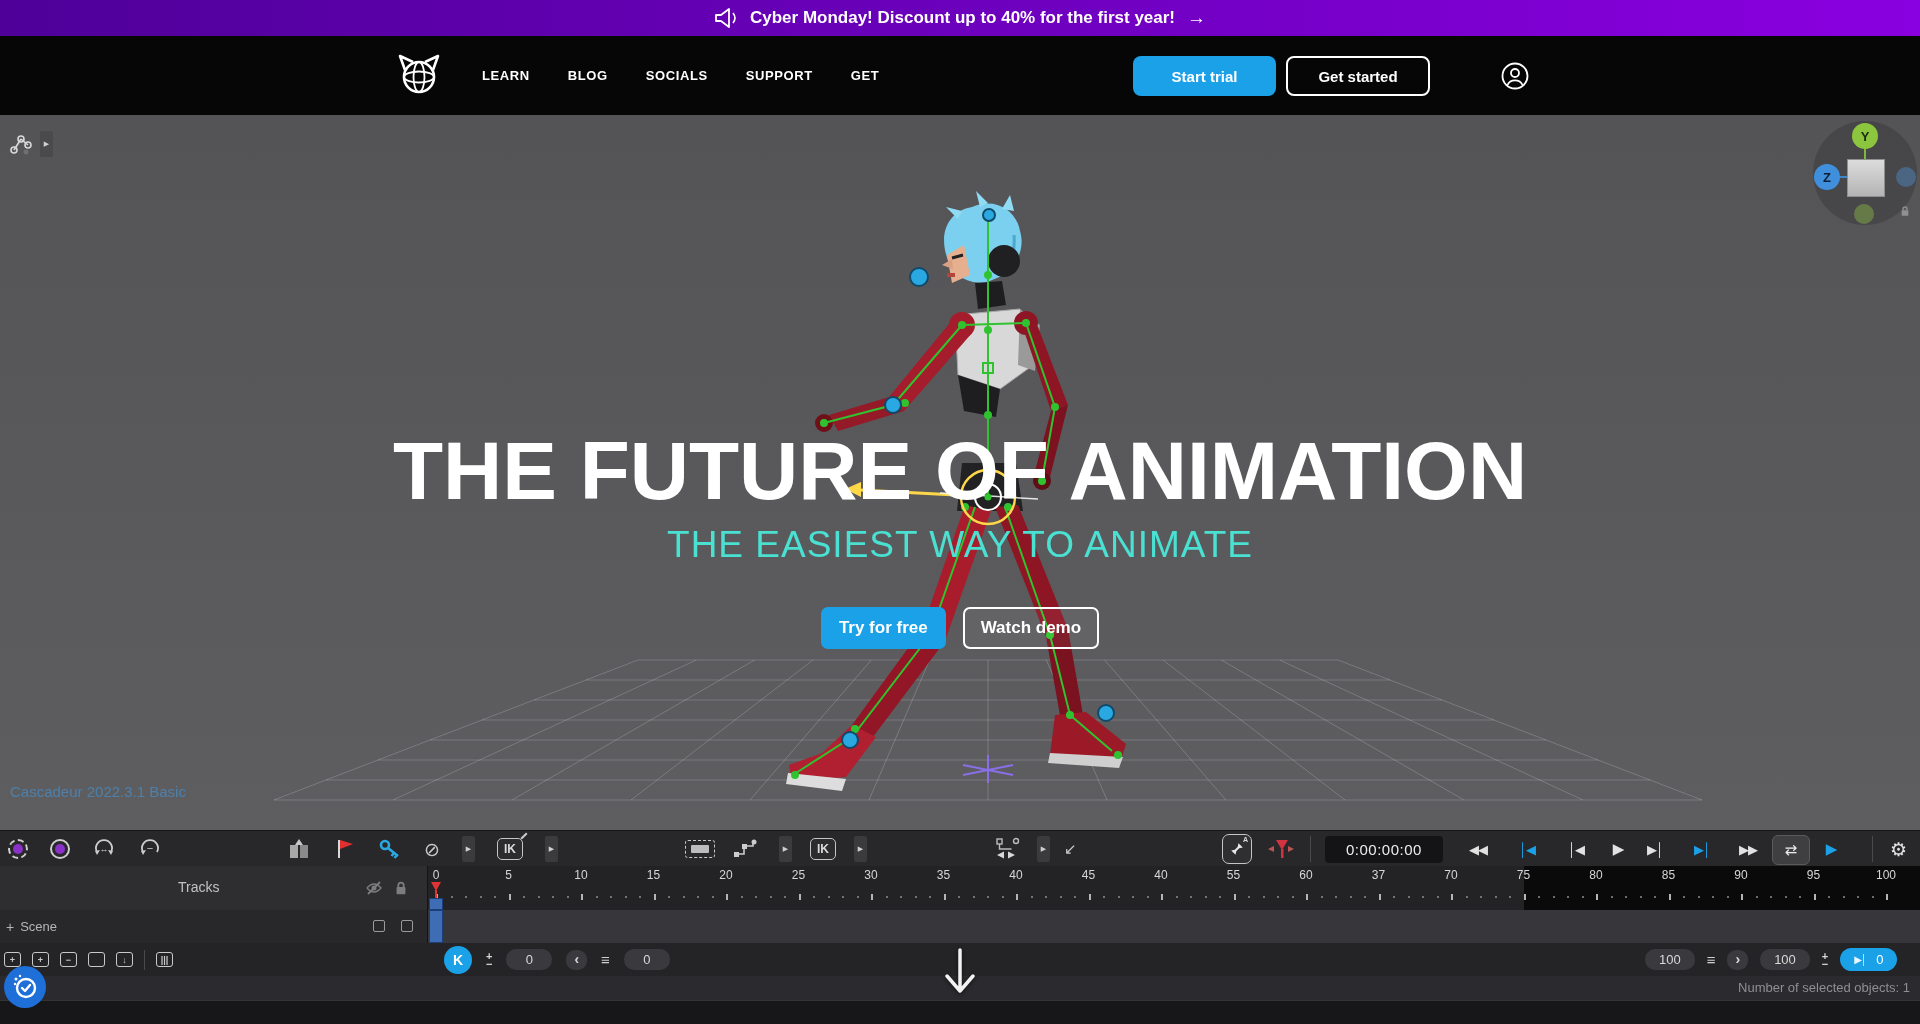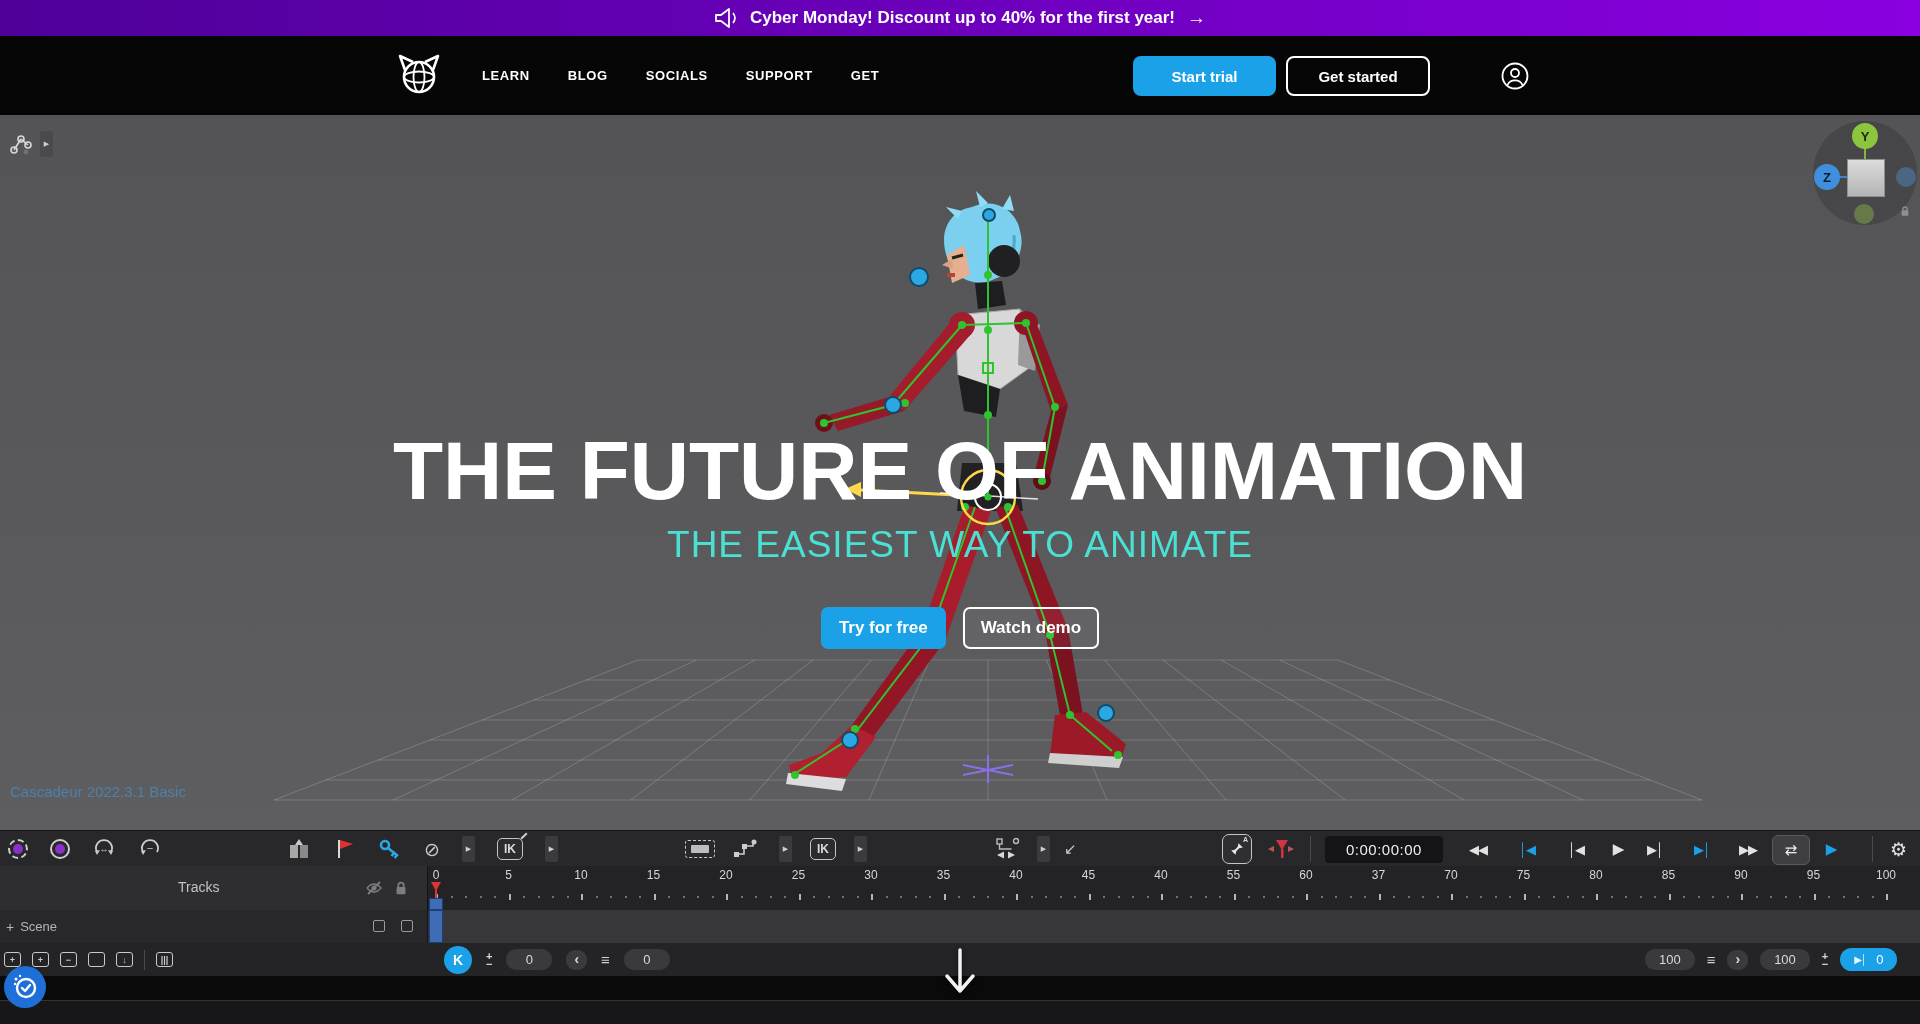--- a/index.html
+++ b/index.html
@@ -79,21 +79,21 @@
     width:36px; color:#e2e2e2; font-size:13px; letter-spacing:-1px; cursor:pointer; }
   .pb.blue { color:var(--accent); }
   .pb.big { font-size:15px; }
   .loopbox { position:absolute; top:4px; width:36px; height:28px; background:#3f3f41; border:1px solid #5a5a5a;
     border-radius:6px; color:#ececec; font-size:15px; display:flex; align-items:center; justify-content:center; }
   .pinbtn { width:30px; height:30px; border:1.5px solid #c5c5c5; border-radius:7px; background:#2f2f31;
     display:flex; align-items:center; justify-content:center; position:relative; box-sizing:border-box; }
   .pinbtn sup { position:absolute; top:1px; right:3px; font-size:7px; color:#ddd; font-weight:bold; }
 
   
-  .ruler-row { position:absolute; top:866px; left:0; width:1920px; height:44px; background:#232325; }
+  .ruler-row { position:absolute; top:866px; left:0; width:1524px; height:44px; background:#232325; }
   .tracks-header { position:absolute; left:0; top:0; width:428px; height:44px; background:#2e2e31;
     border-right:1px solid #141414; box-sizing:border-box; }
   .tracks-label { position:absolute; left:178px; top:13px; color:#c2c2c2; font-size:14px; }
   .hdr-icons { position:absolute; right:18px; top:13px; display:flex; gap:10px; }
   .ruler { position:absolute; left:428px; top:0; width:1492px; height:44px; }
   .tick-label { position:absolute; top:2px; transform:translateX(-50%); color:#d6d6d6; font-size:12px; }
   .tick-line { position:absolute; bottom:10px; width:2px; height:6px; background:#b5b5b8; }
   .tick-dot { position:absolute; bottom:12px; width:2px; height:2px; background:#8f8f92; border-radius:50%; }
   .playhead { position:absolute; top:16px; transform:translateX(-5px); width:0; height:0;
     border-left:5px solid transparent; border-right:5px solid transparent; border-top:9px solid var(--playhead-red); }
@@ -618,20 +618,23 @@
         <span>+</span>
         <span>−</span>
       </span>
       <span class="endpill">
         <span class="ic">▶│</span>
         <span>0</span>
       </span>
     </div>
   </div>
 
+  <div class="status-bar">
+    <span class="status-text">Number of selected objects: 1</span>
+  </div>
   <div class="bottom-strip"></div>
 
   <svg class="down-arrow" width="44" height="56" viewBox="0 0 44 56">
     <path d="M22,4 V42 M9,30 L22,45 L35,30" stroke="#f2f2f2" stroke-width="3.5" fill="none" stroke-linecap="round" stroke-linejoin="round"></path>
   </svg>
 
   <div class="update-badge">
     <svg width="28" height="28" viewBox="0 0 28 28">
       <circle cx="15" cy="15" r="9" stroke="#fff" stroke-width="2.4" fill="none"></circle>
       <path d="M11,15 l3,3 l5,-6" stroke="#fff" stroke-width="2.4" fill="none" stroke-linecap="round" stroke-linejoin="round"></path>

